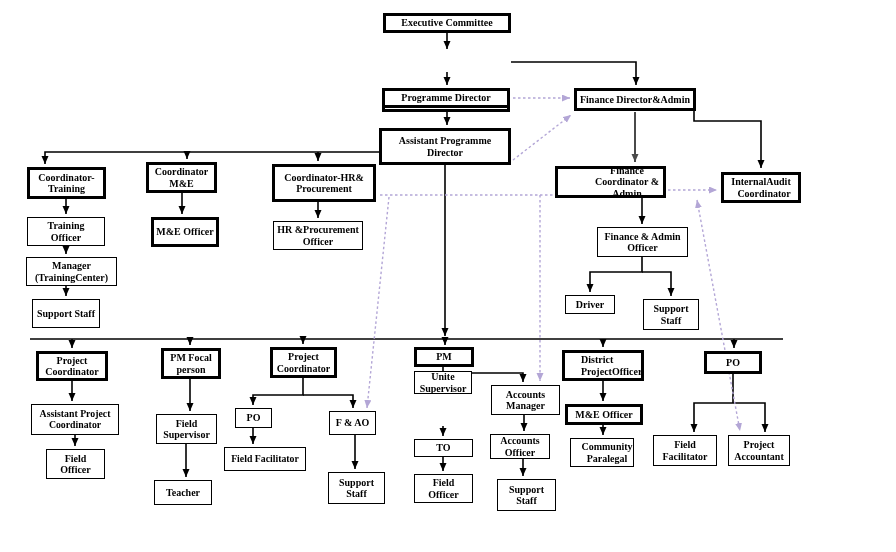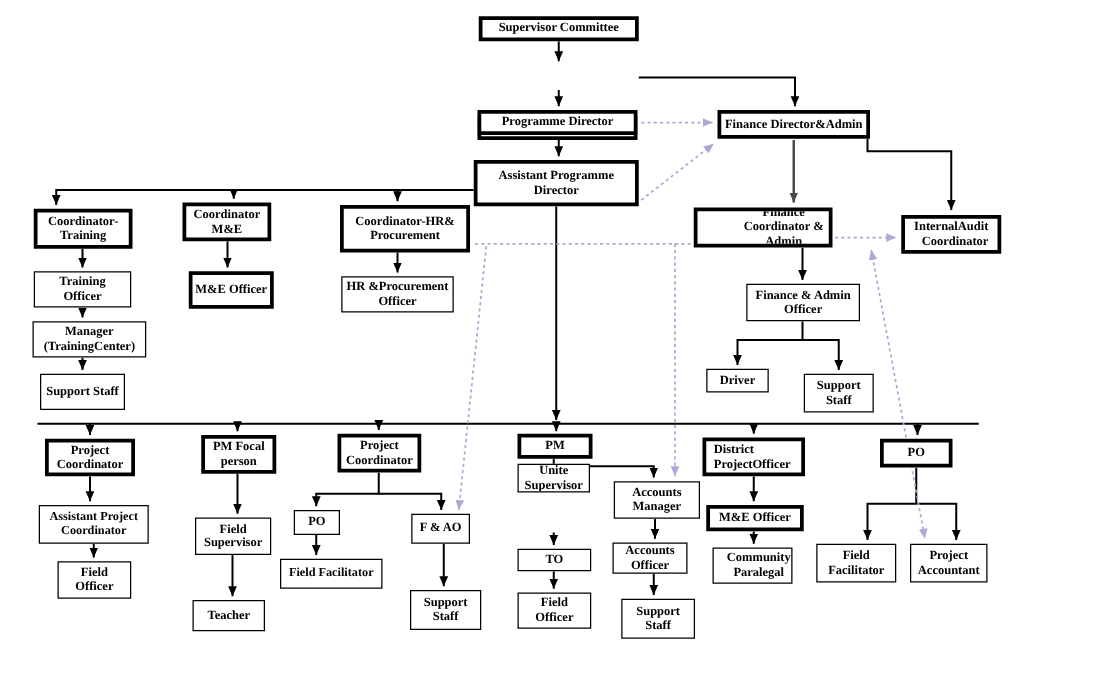--- a/index.html
+++ b/index.html
@@ -22,21 +22,21 @@
     text-align:center;
     font-weight:bold;
     font-size:10px;
     line-height:1.12;
     white-space:pre-line;
     color:#000;
     padding:1px 2px;
     overflow:hidden;
   }
   .node.bold{border-width:3px;}
-  .node.alignleft{justify-content:flex-start;text-align:left;padding-left:6px;}
+  .node.alignleft{justify-content:flex-start;text-align:left;padding-left:16px;}
 </style>
 </head>
 <body>
 
 <div class="canvas">
   <svg id="edge-svg" viewBox="0 0 896 552" aria-hidden="true">
     <defs>
       <marker id="mA" markerUnits="userSpaceOnUse" markerWidth="10" markerHeight="9" refX="8" refY="3.5" orient="auto-start-reverse">
         <path d="M0,0 L8,3.5 L0,7 Z" fill="#000000"></path>
       </marker>
@@ -93,21 +93,21 @@
       <polyline points="733,403 765,403 765,432" fill="none" stroke="#000000" stroke-width="1.6" marker-end="url(#mA)"></polyline>
       <polyline points="513,98 570,98" fill="none" stroke="#b3a6d6" stroke-width="1.4" stroke-dasharray="2.5,2.5" marker-end="url(#mP)"></polyline>
       <polyline points="513,160 571,115" fill="none" stroke="#b3a6d6" stroke-width="1.4" stroke-dasharray="2.5,2.5" marker-end="url(#mP)"></polyline>
       <polyline points="380,195 553,195" fill="none" stroke="#b3a6d6" stroke-width="1.4" stroke-dasharray="2.5,2.5"></polyline>
       <polyline points="668,190 717,190" fill="none" stroke="#b3a6d6" stroke-width="1.4" stroke-dasharray="2.5,2.5" marker-end="url(#mP)"></polyline>
       <polyline points="540,195 540,381" fill="none" stroke="#b3a6d6" stroke-width="1.4" stroke-dasharray="2.5,2.5" marker-end="url(#mP)"></polyline>
       <polyline points="389,197 367,408" fill="none" stroke="#b3a6d6" stroke-width="1.4" stroke-dasharray="2.5,2.5" marker-end="url(#mP)"></polyline>
       <polyline points="697,200 740,431" fill="none" stroke="#b3a6d6" stroke-width="1.4" stroke-dasharray="2.5,2.5" marker-end="url(#mP)" marker-start="url(#mP)"></polyline>
     </svg>
   <div id="nodes">
-      <div class="node bold" style="left: 383px; top: 13px; width: 128px; height: 20px;">Supervisor Committee</div>
+      <div class="node bold" style="left: 383px; top: 13px; width: 128px; height: 20px;">Executive Committee</div>
       <div class="node bold" style="left: 382px; top: 52px; width: 128px; height: 20px; margin-top: 40px;">Executive Director</div>
       <div class="node bold" style="left: 382px; top: 88px; width: 128px; height: 20px;">Programme Director</div>
       <div class="node bold" style="left: 574px; top: 88px; width: 122px; height: 23px;">Finance Director&amp;Admin</div>
       <div class="node bold" style="left: 379px; top: 128px; width: 132px; height: 37px;">Assistant Programme
 Director</div>
       <div class="node bold" style="left: 27px; top: 167px; width: 79px; height: 32px;">Coordinator-
 Training</div>
       <div class="node bold" style="left: 146px; top: 162px; width: 71px; height: 31px;">Coordinator
 M&amp;E</div>
       <div class="node bold" style="left: 272px; top: 164px; width: 104px; height: 38px;">Coordinator-HR&amp;

